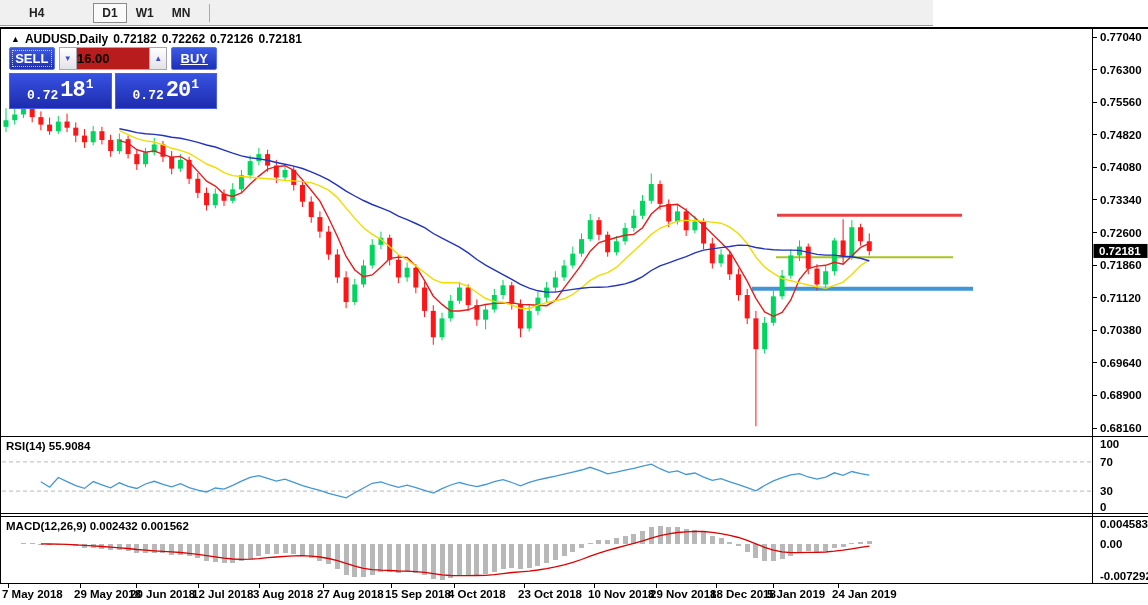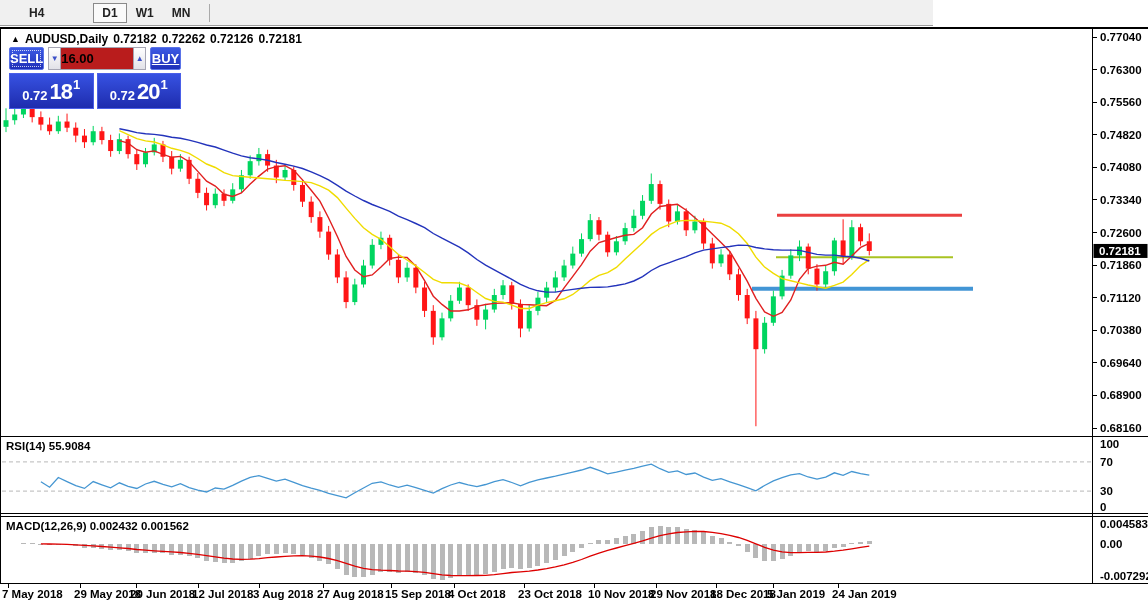--- a/index.html
+++ b/index.html
@@ -11,33 +11,33 @@
   .tab{padding:3px 9px;font-size:12px;font-weight:700;color:#222;cursor:default;}
   .tab.active{background:#fafafa;border:1px solid #8a8a8a;padding:2px 8px;margin-left:40px;}
   .tab-sep{width:1px;height:18px;background:#aaaaaa;margin-left:10px;}
   
   #chart-svg{position:absolute;top:0;left:0;z-index:1;}
   
   .chart-title{position:absolute;top:32px;left:11px;z-index:3;display:flex;align-items:center;gap:5px;
                font-size:12px;font-weight:700;color:#000;white-space:nowrap;}
   .chart-title .tri{font-size:9px;line-height:12px;}
   
-  .trade-panel{position:absolute;top:47px;left:9px;width:172px;z-index:3;}
+  .trade-panel{position:absolute;top:47px;left:9px;width:208px;z-index:3;}
   .tp-row1{display:flex;height:23px;}
   .btn{background:linear-gradient(#3c5ae4,#1f2fb8);color:#fff;font-weight:700;font-size:13px;
        border:1px solid #5a73e8;display:flex;align-items:center;justify-content:center;border-radius:2px;box-sizing:border-box;}
   .btn.sell{width:47px;margin-right:4px;outline:1px dotted rgba(255,255,255,.75);outline-offset:-4px;}
   .btn.buy{width:47px;margin-left:4px;text-decoration:underline;}
   .spin{width:19px;background:linear-gradient(#ffffff,#e2e2e8);border:1px solid #a6a6b4;color:#3c50c8;
         font-size:8px;display:flex;align-items:center;justify-content:center;box-sizing:border-box;}
   .vol{width:72px;border:1px solid #a6a6b4;border-left:none;border-right:none;text-align:left;
        font-size:13px;font-weight:700;color:#000;background:#b91c1c;outline:none;box-sizing:border-box;padding:0;}
   .tp-row2{display:flex;margin-top:3px;height:36px;}
   .price-box{flex:1;background:linear-gradient(#3752e2,#1e2cae);border:1px solid #4a5fe8;color:#fff;
-             display:flex;align-items:flex-end;justify-content:center;box-sizing:border-box;}
+             display:flex;align-items:center;justify-content:center;box-sizing:border-box;font-family:Liberation Mono, monospace;}
   .price-box.first{margin-right:3px;}
   .pb-small{font-size:13px;font-weight:700;align-self:flex-end;margin:0 2px 5px 0;}
   .pb-big{font-size:22px;font-weight:700;line-height:32px;letter-spacing:-1px;}
   .pb-sup{font-size:13px;font-weight:700;align-self:flex-start;margin-top:3px;margin-left:1px;}
 </style>
 </head>
 <body>
 
 <div class="window">
   <div class="tabbar" id="tabbar">

